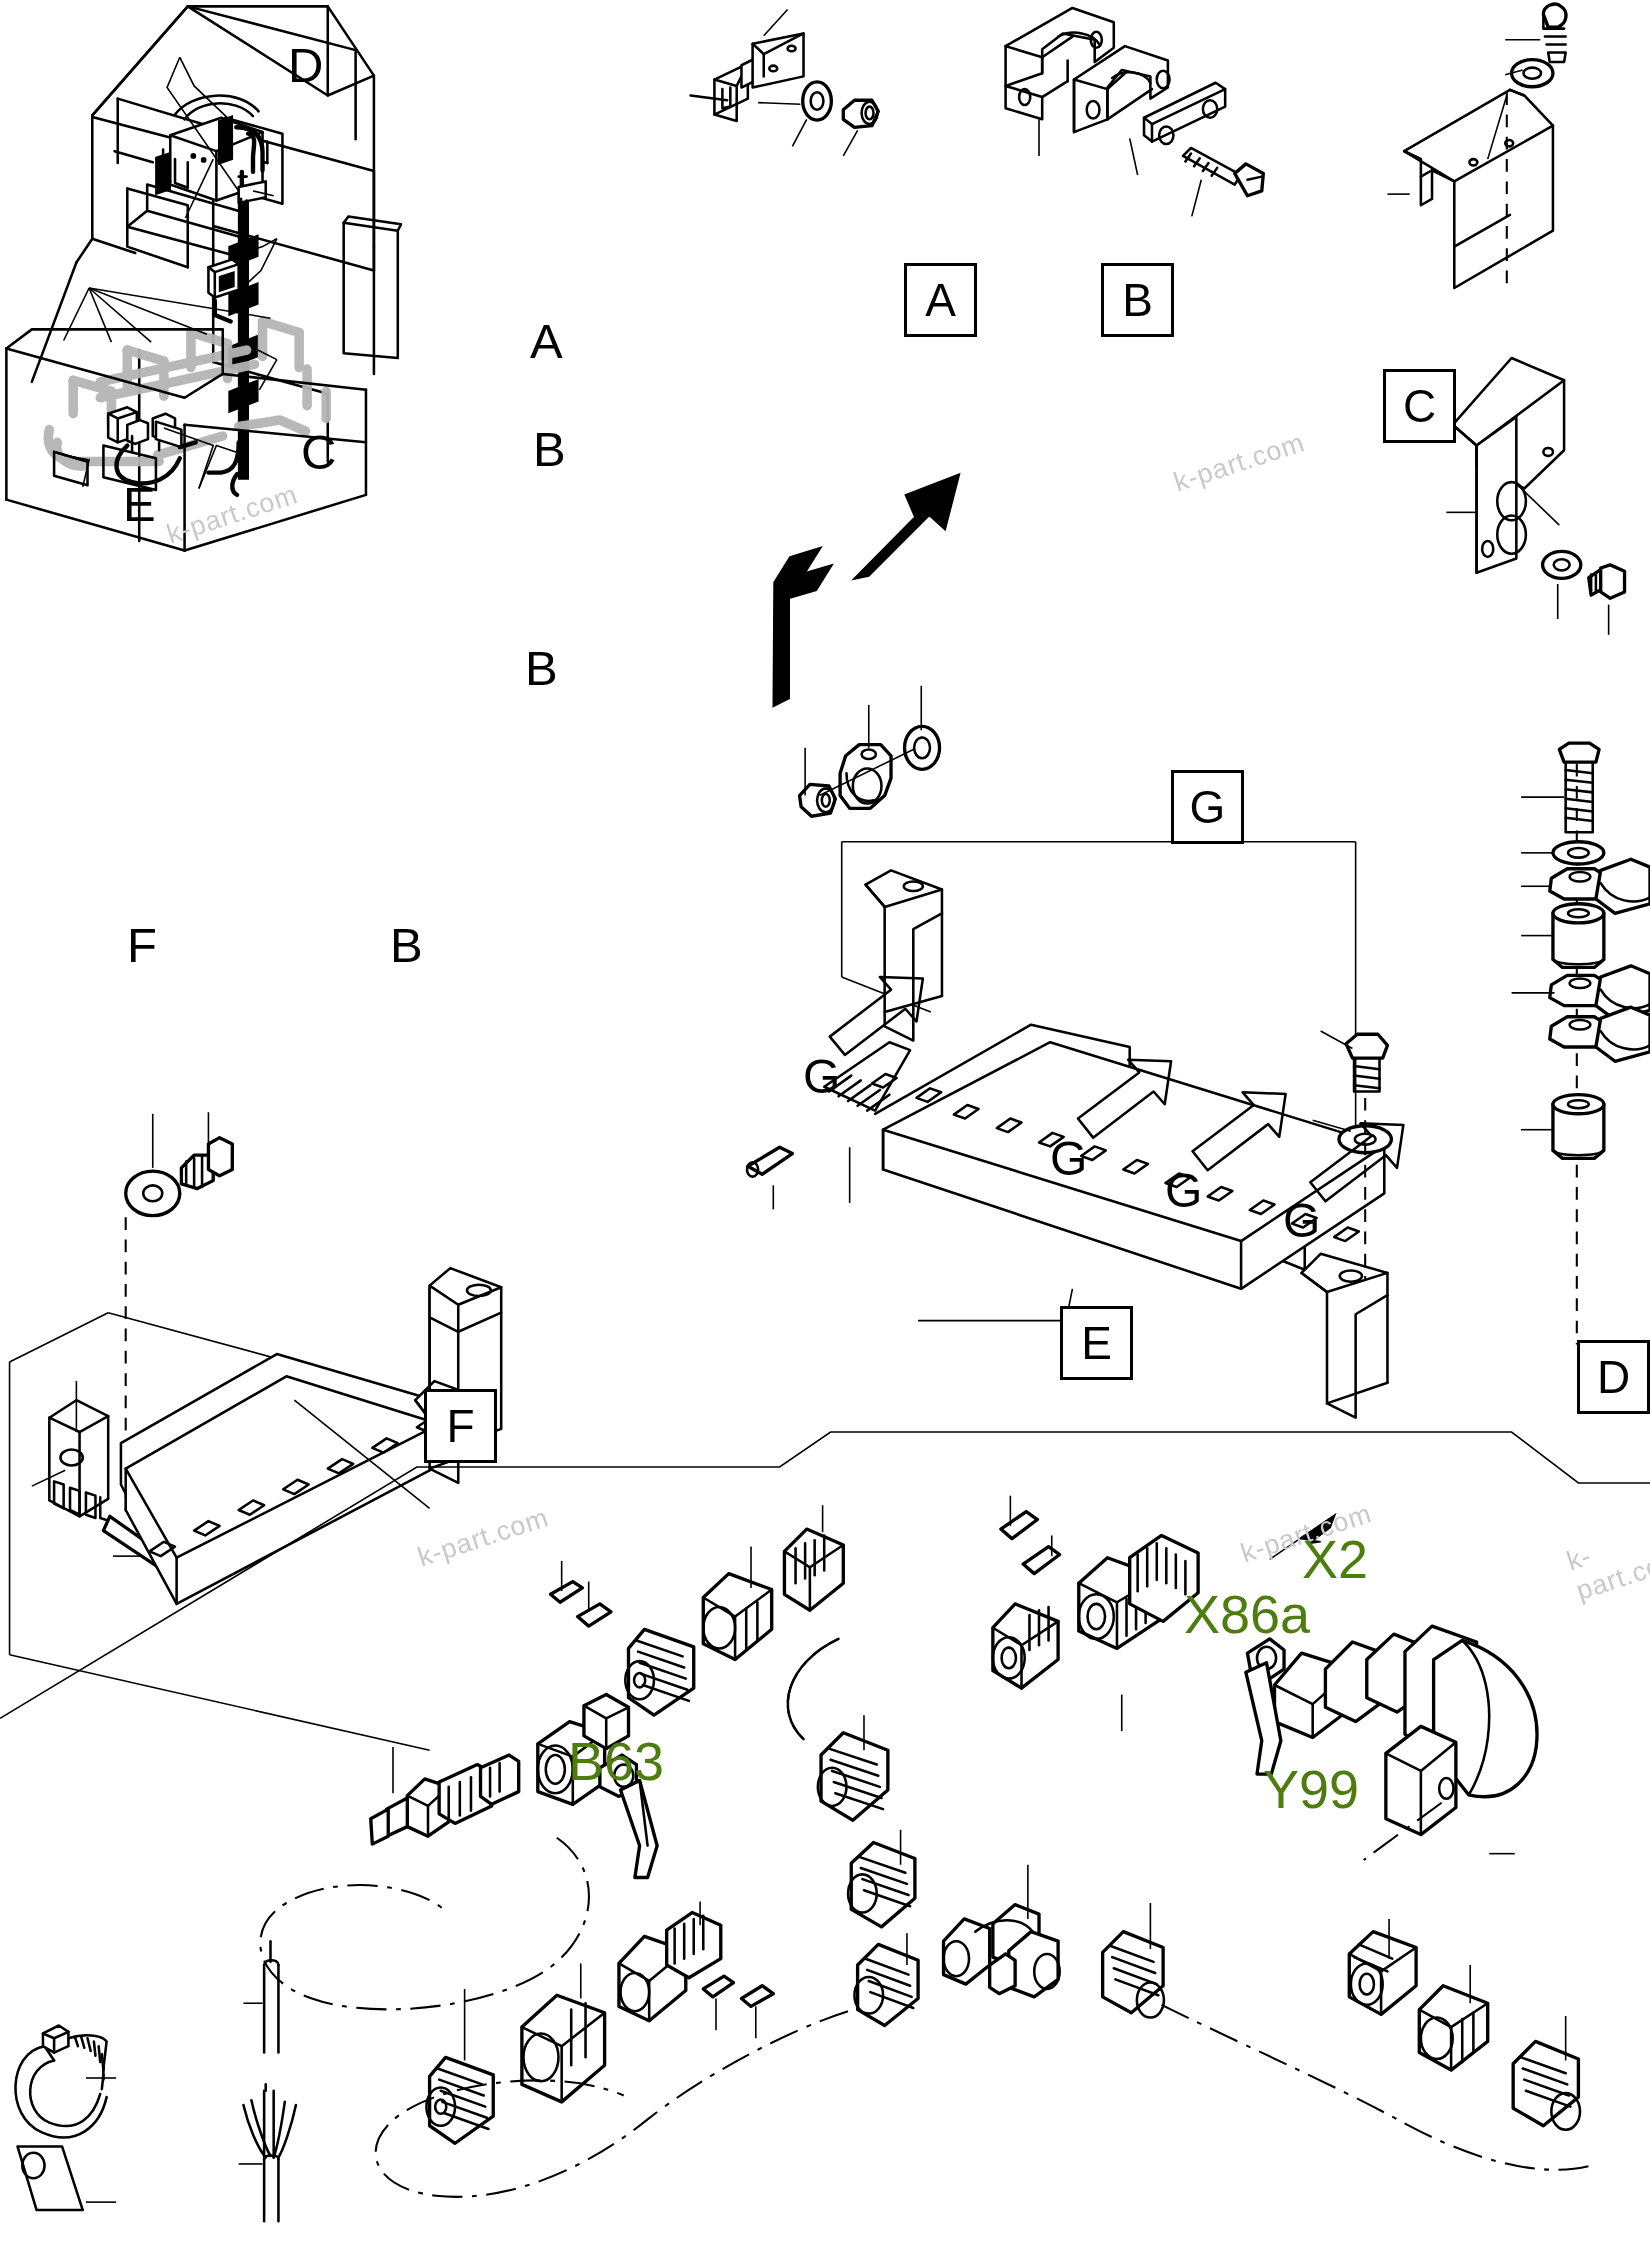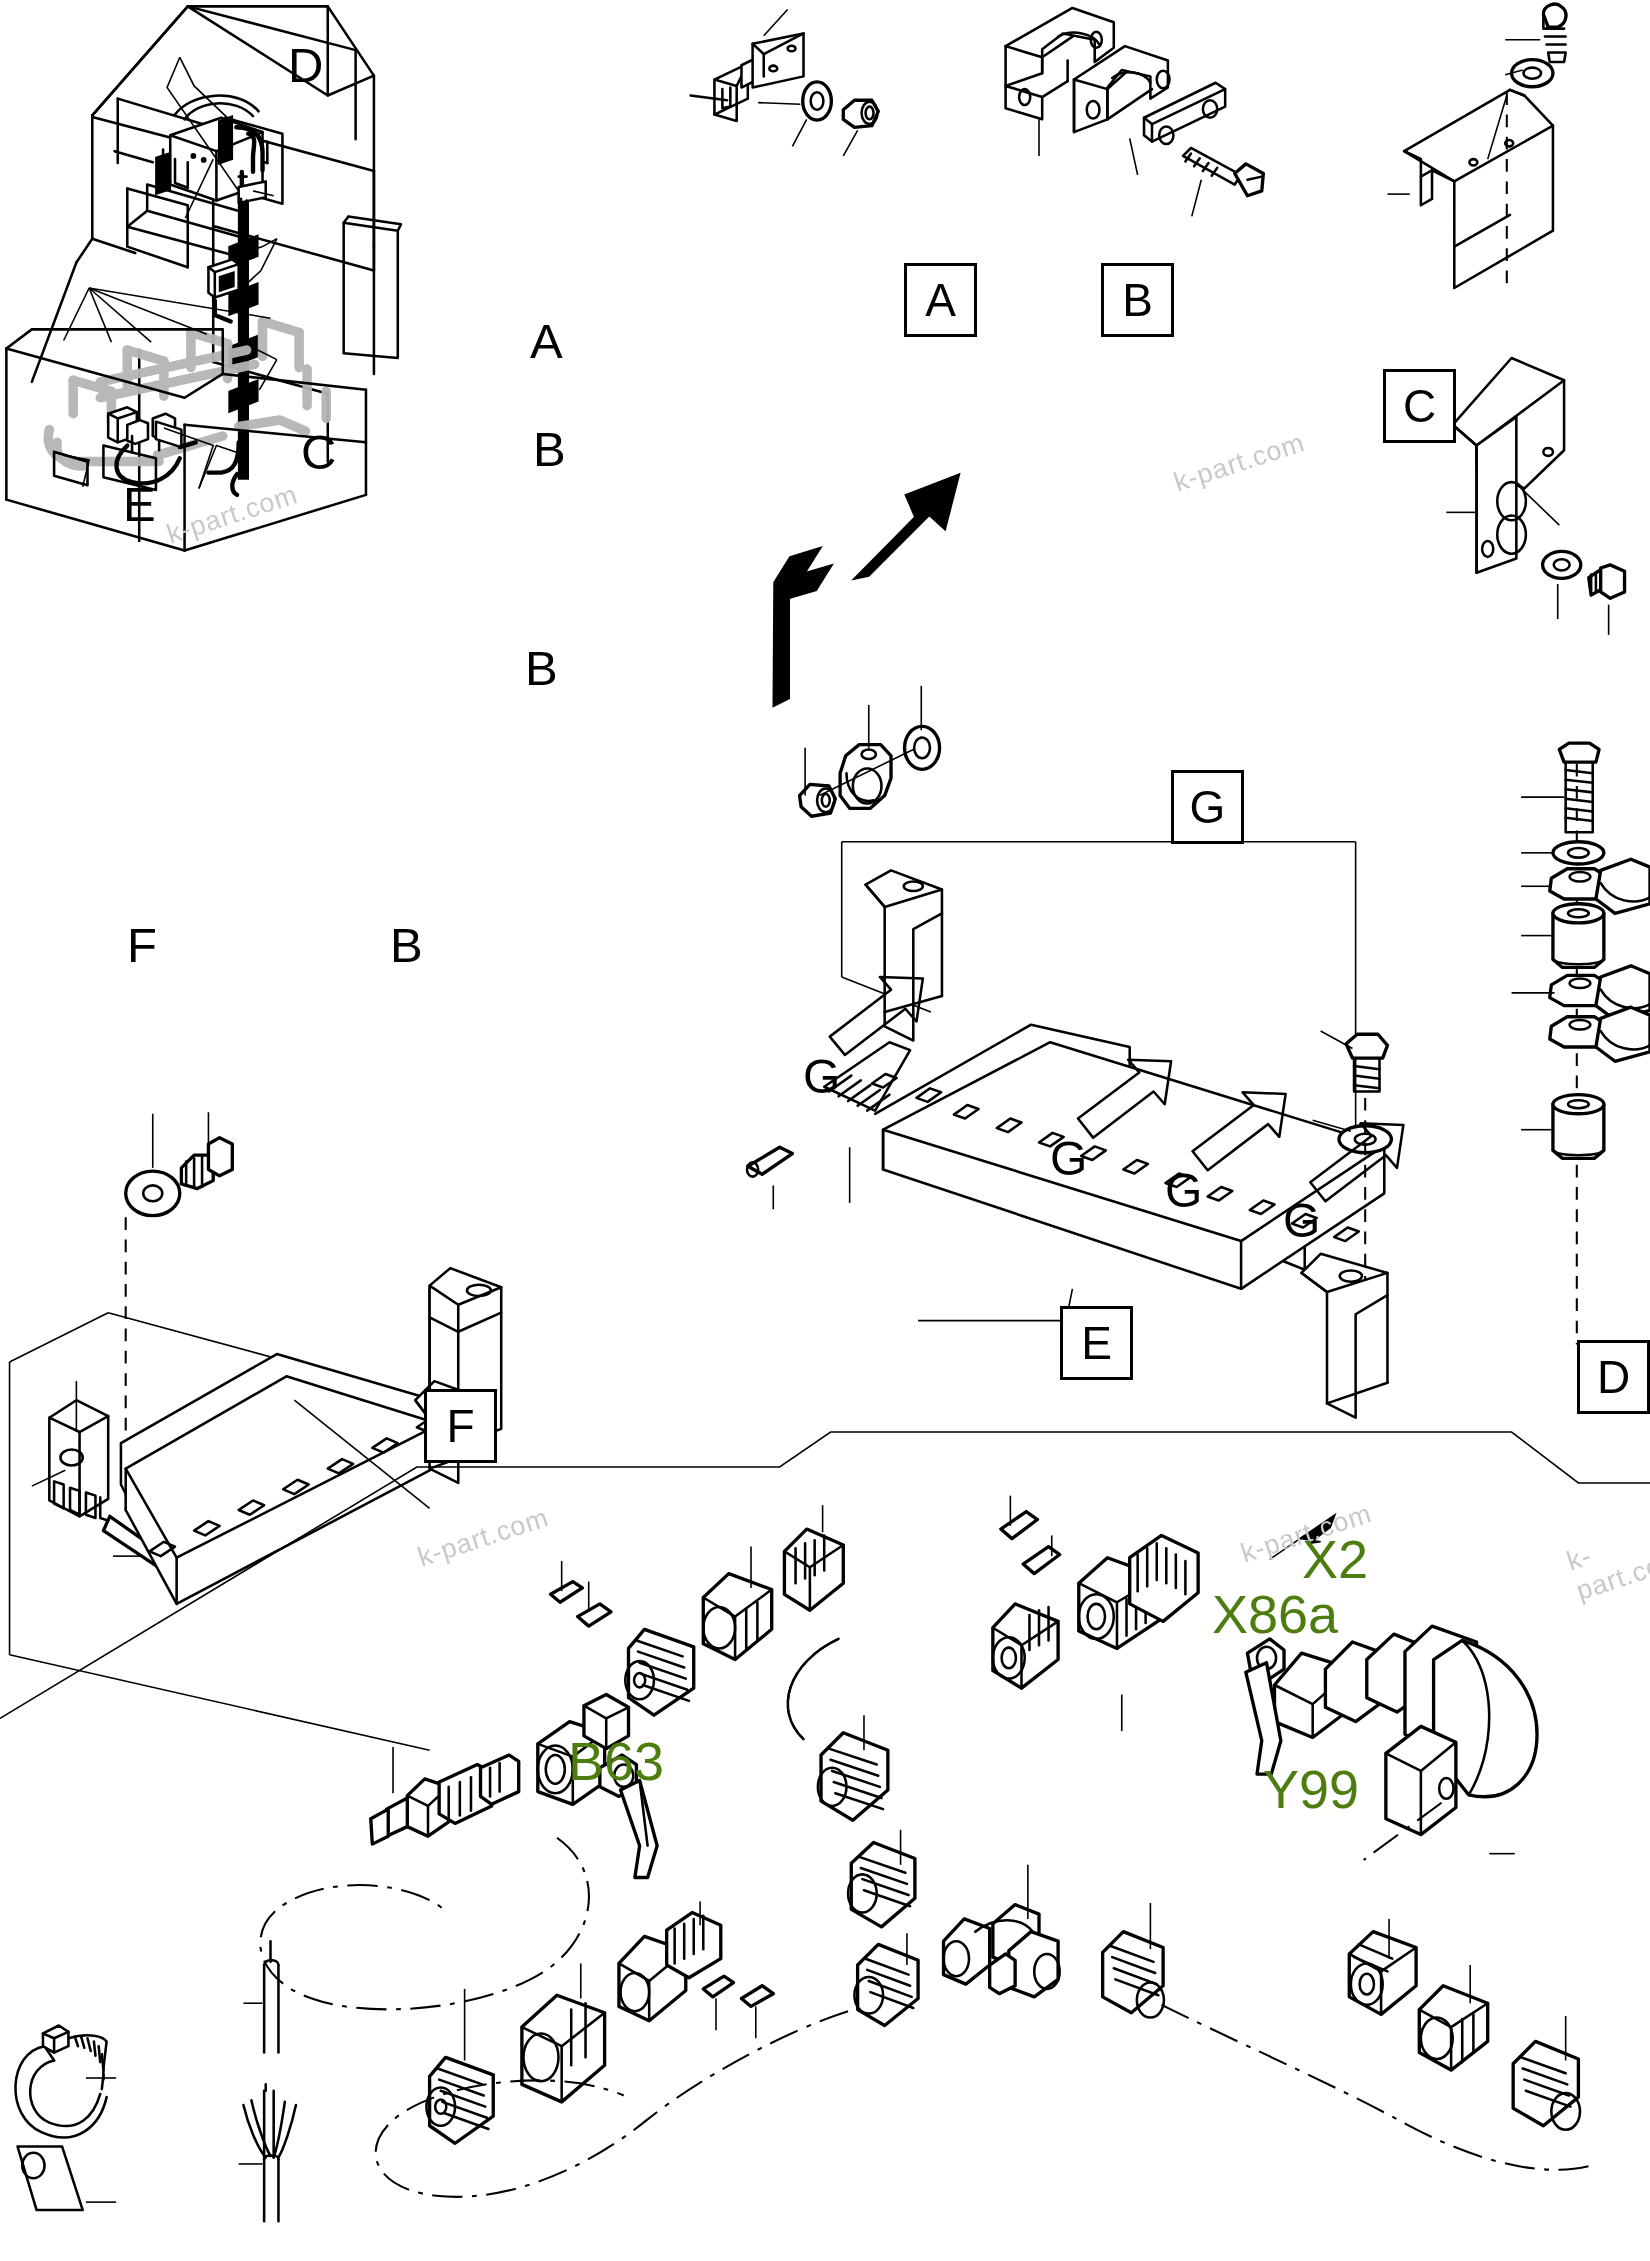--- a/index.html
+++ b/index.html
@@ -829,21 +829,21 @@
   <div class="boxlbl" style="left:904px;top:263px;width:67px;height:68px;">A</div>
   <div class="boxlbl" style="left:1101px;top:263px;width:67px;height:68px;">B</div>
   <div class="boxlbl" style="left:1383px;top:369px;width:67px;height:68px;">C</div>
   <div class="boxlbl" style="left:1171px;top:770px;width:67px;height:68px;">G</div>
   <div class="boxlbl" style="left:1060px;top:1306px;width:67px;height:68px;">E</div>
   <div class="boxlbl" style="left:1577px;top:1340px;width:67px;height:68px;">D</div>
   <div class="boxlbl" style="left:424px;top:1389px;width:67px;height:68px;">F</div>
 
   <div class="partno" style="left:568px;top:1730px;">B63</div>
   <div class="partno" style="left:1302px;top:1528px;">X2</div>
-  <div class="partno" style="left:1212px;top:1583px;">X86a</div>
+  <div class="partno" style="left:1184px;top:1583px;">X86a</div>
   <div class="partno" style="left:1263px;top:1758px;">Y99</div>
 
   <div class="garrow" style="left:803px;top:1049px;">G</div>
   <div class="garrow" style="left:1050px;top:1131px;">G</div>
   <div class="garrow" style="left:1165px;top:1163px;">G</div>
   <div class="garrow" style="left:1283px;top:1193px;">G</div>
 
 </div>
 
 </div>

